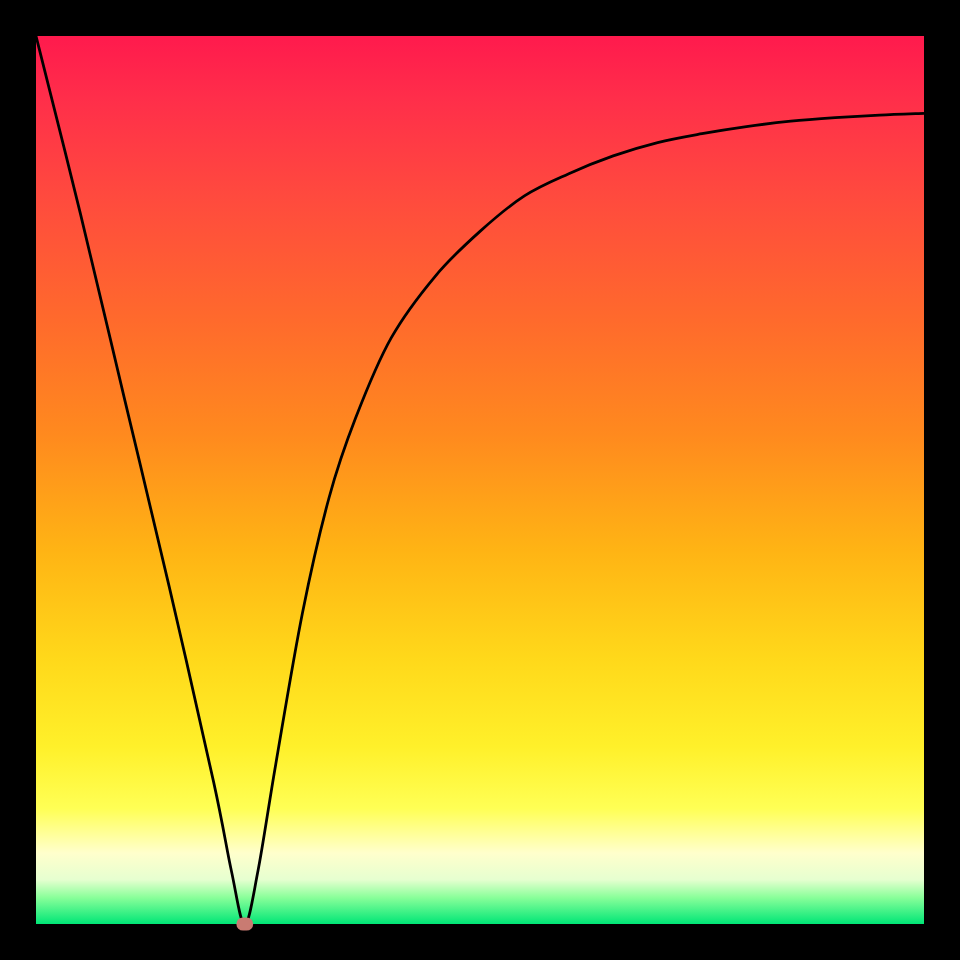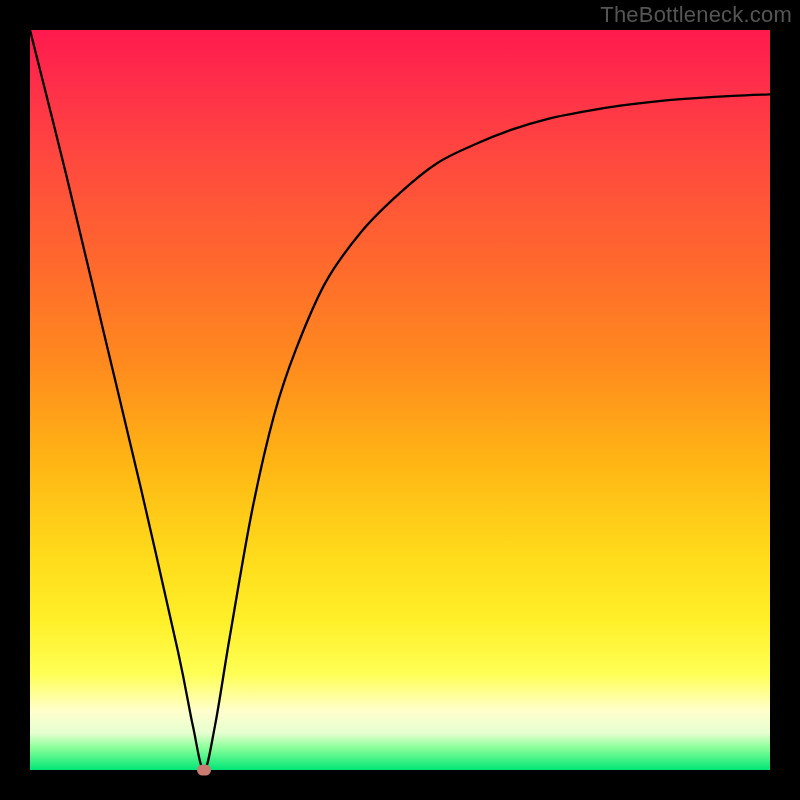--- a/index.html
+++ b/index.html
@@ -71,21 +71,20 @@
     height: 11px;
     border-radius: 6px;
     background: #c97b72;
     transform: translate(-50%, -50%);
   }
 </style>
 </head>
 <body>
 
 <div class="frame">
-  <div class="watermark">TheBottleneck.com</div>
 
   <div class="plot">
     <div class="gradient"></div>
 
     <svg class="curve" viewBox="0 0 740 740" preserveAspectRatio="none">
       <path id="curve-path" d="M 0 0 C 6.166666666666667 24.666666666666668 24.666666666666664 97.43333333333334 37 148 C 49.333333333333336 198.56666666666666 61.666666666666664 251.60000000000002 74 303.40000000000003 C 86.33333333333333 355.20000000000005 98.66666666666667 405.76666666666665 111 458.8 C 123.33333333333333 511.83333333333337 139.36666666666667 582.1333333333333 148 621.6 C 156.63333333333333 661.0666666666667 158.48333333333335 675.8666666666667 162.8 695.6 C 167.11666666666667 715.3333333333334 170.2 740 173.89999999999998 740 C 177.59999999999997 740 180.68333333333334 717.8000000000001 185 695.6 C 189.31666666666666 673.4 193.63333333333335 642.5666666666666 199.8 606.8 C 205.96666666666667 571.0333333333333 214.6 518 222 481 C 229.4 444 236.8 411.93333333333334 244.20000000000002 384.8 C 251.60000000000002 357.6666666666667 257.76666666666665 340.40000000000003 266.4 318.20000000000005 C 275.0333333333333 296.00000000000006 284.9 271.3333333333333 296 251.59999999999997 C 307.1 231.86666666666665 320.6666666666667 214.60000000000008 333 199.80000000000007 C 345.3333333333333 185.00000000000006 357.66666666666663 173.89999999999995 370 162.79999999999995 C 382.33333333333337 151.69999999999996 394.66666666666674 141.2166666666667 407.00000000000006 133.20000000000005 C 419.33333333333337 125.1833333333334 431.6666666666667 120.25000000000006 444 114.70000000000005 C 456.3333333333333 109.15000000000003 468.6666666666667 104.21666666666665 481 99.89999999999998 C 493.3333333333333 95.5833333333333 505.6666666666667 91.88333333333328 518 88.79999999999995 C 530.3333333333334 85.71666666666663 542.6666666666666 83.61999999999996 555 81.39999999999998 C 567.3333333333334 79.17999999999999 579.6666666666666 77.20666666666669 592 75.48000000000002 C 604.3333333333334 73.75333333333334 616.6666666666666 72.2733333333333 629 71.03999999999996 C 641.3333333333334 69.80666666666663 653.6666666666666 68.94333333333337 666 68.08000000000004 C 678.3333333333334 67.21666666666671 690.6666666666666 66.47666666666667 703 65.86000000000001 C 715.3333333333334 65.24333333333335 733.8333333333334 64.62666666666676 740 64.38000000000011"></path>
     </svg>
 
     <div id="marker" class="marker" style="left: 173.9px; top: 740px;"></div>
   </div>

